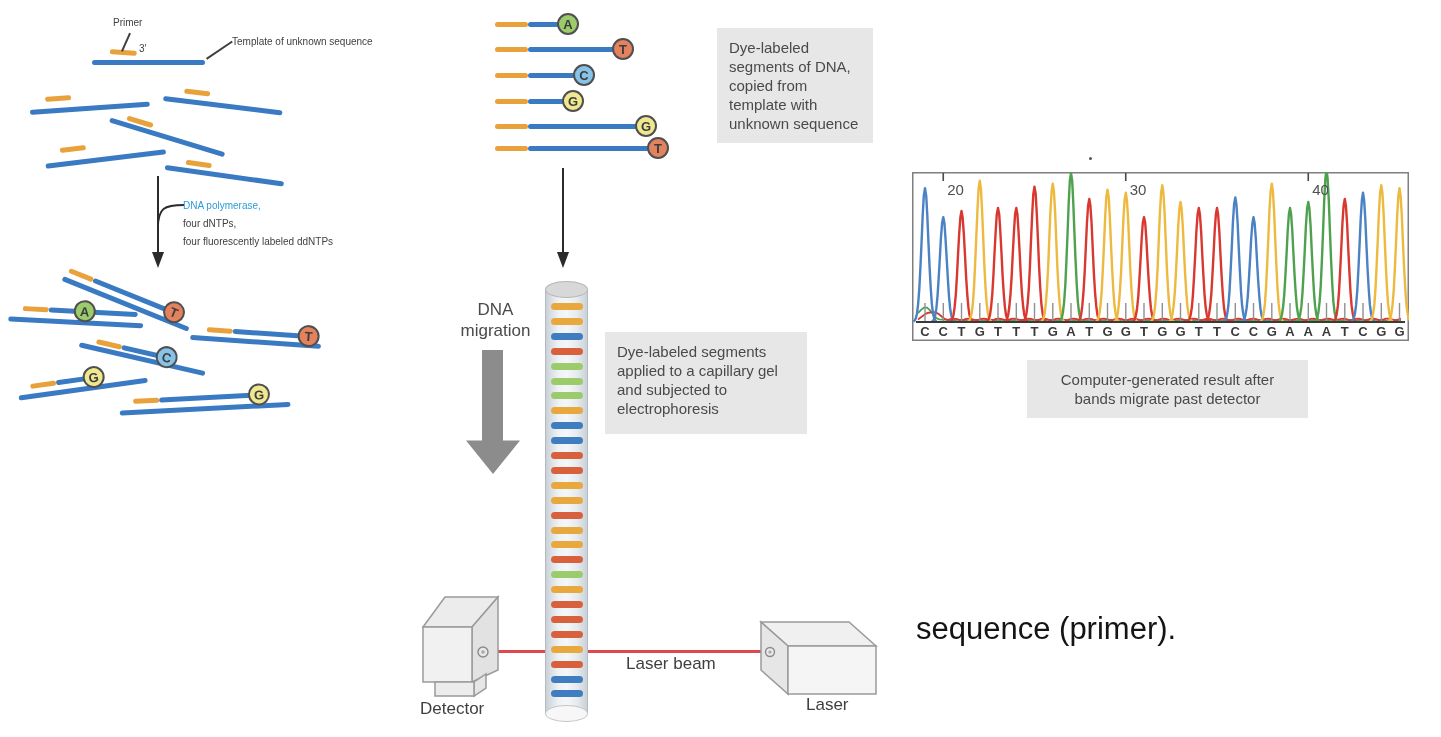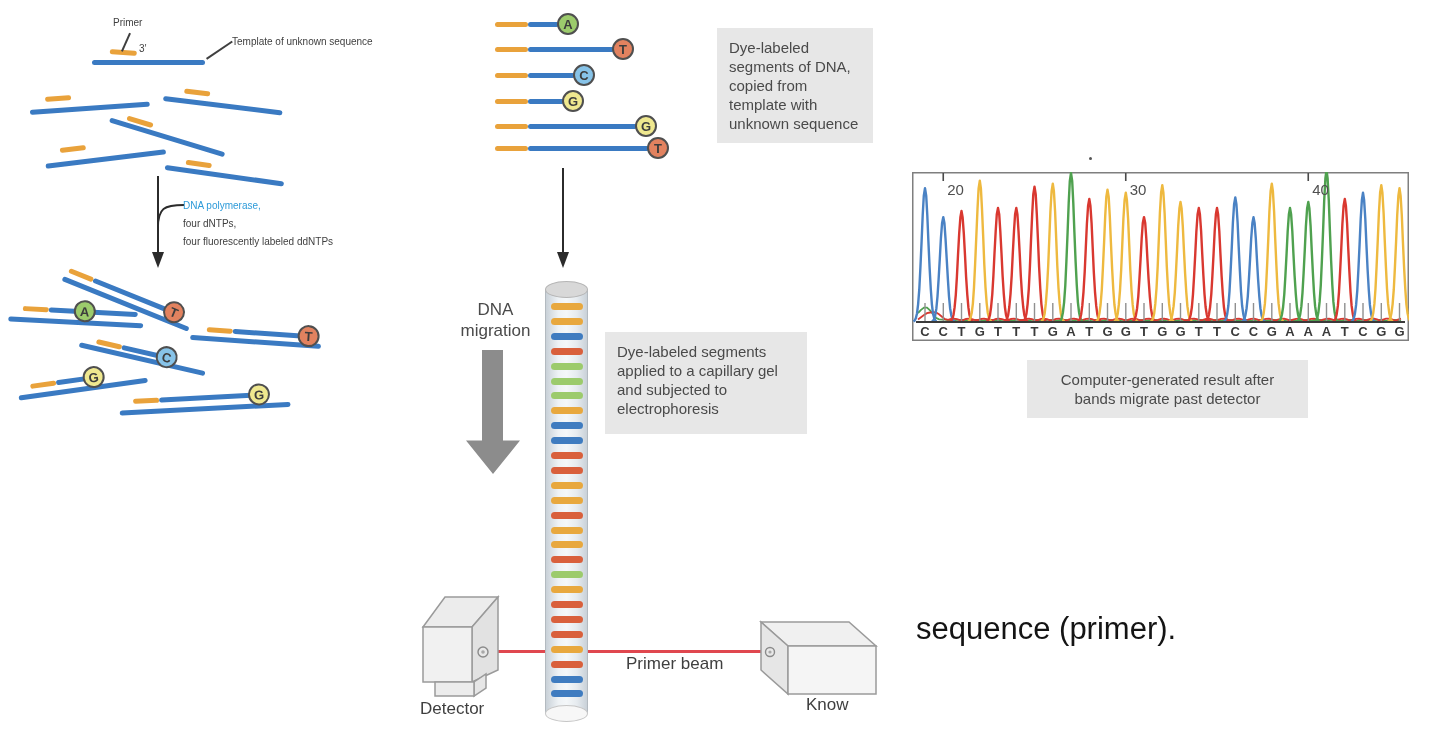--- a/index.html
+++ b/index.html
@@ -206,22 +206,22 @@
   </svg>
   <div class="lbl" style="left:420px;top:700px;font-size:17px;">Detector</div>
 
   <svg class="abs" style="left:750px;top:615px;z-index:2;" width="135" height="85" viewBox="0 0 135 85">
     <polygon points="11,7 99,7 126,31 38,31" fill="#f0f0f0" stroke="#9a9a9a" stroke-width="1.5"></polygon>
     <polygon points="11,7 38,31 38,79 11,55" fill="#e6e6e6" stroke="#9a9a9a" stroke-width="1.5"></polygon>
     <polygon points="38,31 126,31 126,79 38,79" fill="#f5f5f5" stroke="#9a9a9a" stroke-width="1.5"></polygon>
     <circle cx="20" cy="37" r="4.5" fill="#e8e8e8" stroke="#8a8a8a" stroke-width="1.4"></circle>
     <circle cx="20" cy="37" r="1.6" fill="#a8a8a8"></circle>
   </svg>
-  <div class="lbl" style="left:626px;top:655px;font-size:17px;">Primer beam</div>
-  <div class="lbl" style="left:806px;top:696px;font-size:17px;">Know</div>
+  <div class="lbl" style="left:626px;top:655px;font-size:17px;">Laser beam</div>
+  <div class="lbl" style="left:806px;top:696px;font-size:17px;">Laser</div>
 
   <div class="abs" style="left:1089px;top:157px;width:3px;height:3px;border-radius:50%;background:#555;"></div>
 
   <div class="abs" style="left:912px;top:172px;">
     <svg id="chrom-svg" width="497" height="169" viewBox="0 0 497 169">
         <rect x="0.75" y="0.75" width="495.5" height="167.5" fill="#ffffff" stroke="#7f7f7f" stroke-width="1.5"></rect>
         <path d="M6,141.0 L9,137.9 L12,135.6 L15,135.6 L18,138.3 L21,142.2 L24,145.7 L27,147.3 L30,147.6 L33,147.7 L36,148.0 L39,148.6 L42,148.4 L45,147.9 L48,147.8 L51,148.0 L54,148.6 L57,148.4 L60,147.9 L63,147.8 L66,148.1 L69,148.6 L72,148.4 L75,147.9 L78,147.8 L81,148.1 L84,148.6 L87,148.4 L90,147.9 L93,147.8 L96,148.1 L99,148.6 L102,148.4 L105,147.9 L108,147.8 L111,148.1 L114,148.6 L117,148.4 L120,147.9 L123,147.8 L126,148.1 L129,148.6 L132,148.4 L135,147.9 L138,147.8 L141,148.1 L144,148.6 L147,148.4 L150,147.9 L153,147.8 L156,148.1 L159,148.6 L162,148.4 L165,147.9 L168,147.8 L171,148.1 L174,148.6 L177,148.3 L180,147.9 L183,147.8 L186,148.1 L189,148.6 L192,148.3 L195,147.9 L198,147.8 L201,148.1 L204,148.7 L207,148.3 L210,147.9 L213,147.8 L216,148.1 L219,148.7 L222,148.3 L225,147.9 L228,147.8 L231,148.1 L234,148.7 L237,148.3 L240,147.9 L243,147.8 L246,148.1 L249,148.7 L252,148.3 L255,147.9 L258,147.8 L261,148.1 L264,148.7 L267,148.3 L270,147.9 L273,147.8 L276,148.1 L279,148.7 L282,148.3 L285,147.9 L288,147.8 L291,148.1 L294,148.7 L297,148.3 L300,147.9 L303,147.8 L306,148.1 L309,148.7 L312,148.3 L315,147.9 L318,147.8 L321,148.2 L324,148.7 L327,148.3 L330,147.9 L333,147.8 L336,148.2 L339,148.7 L342,148.3 L345,147.9 L348,147.8 L351,148.2 L354,148.7 L357,148.3 L360,147.9 L363,147.8 L366,148.2 L369,148.8 L372,148.3 L375,147.9 L378,147.8 L381,148.2 L384,148.8 L387,148.2 L390,147.9 L393,147.8 L396,148.2 L399,148.8 L402,148.2 L405,147.9 L408,147.8 L411,148.2 L414,148.8 L417,148.2 L420,147.9 L423,147.8 L426,148.2 L429,148.8 L432,148.2 L435,147.9 L438,147.8 L441,148.2 L444,148.8 L447,148.2 L450,147.9 L453,147.8 L456,148.2 L459,148.8 L462,148.2 L465,147.8 L468,147.9 L471,148.2 L474,148.8 L477,148.2 L480,147.8 L483,147.9 L486,148.2 L489,148.8 " fill="none" stroke="#4fa14f" stroke-width="1.8"></path>
         <path d="M6,147.4 L9,145.2 L12,143.0 L15,141.2 L18,140.5 L21,140.2 L24,140.5 L27,142.3 L30,144.8 L33,147.2 L36,147.8 L39,146.9 L42,146.6 L45,147.1 L48,148.2 L51,148.1 L54,147.0 L57,146.6 L60,147.1 L63,148.2 L66,148.0 L69,147.0 L72,146.6 L75,147.1 L78,148.2 L81,148.0 L84,147.0 L87,146.6 L90,147.1 L93,148.2 L96,148.0 L99,147.0 L102,146.6 L105,147.1 L108,148.2 L111,148.0 L114,146.9 L117,146.6 L120,147.1 L123,148.3 L126,148.0 L129,146.9 L132,146.6 L135,147.1 L138,148.3 L141,148.0 L144,146.9 L147,146.6 L150,147.1 L153,148.3 L156,147.9 L159,146.9 L162,146.6 L165,147.1 L168,148.3 L171,147.9 L174,146.9 L177,146.6 L180,147.2 L183,148.3 L186,147.9 L189,146.9 L192,146.6 L195,147.2 L198,148.4 L201,147.9 L204,146.9 L207,146.6 L210,147.2 L213,148.4 L216,147.9 L219,146.9 L222,146.6 L225,147.2 L228,148.4 L231,147.9 L234,146.9 L237,146.6 L240,147.2 L243,148.4 L246,147.8 L249,146.9 L252,146.6 L255,147.2 L258,148.4 L261,147.8 L264,146.8 L267,146.6 L270,147.2 L273,148.4 L276,147.8 L279,146.8 L282,146.6 L285,147.2 L288,148.5 L291,147.8 L294,146.8 L297,146.6 L300,147.3 L303,148.5 L306,147.8 L309,146.8 L312,146.6 L315,147.3 L318,148.5 L321,147.8 L324,146.8 L327,146.6 L330,147.3 L333,148.5 L336,147.7 L339,146.8 L342,146.6 L345,147.3 L348,148.5 L351,147.7 L354,146.8 L357,146.6 L360,147.3 L363,148.6 L366,147.7 L369,146.8 L372,146.6 L375,147.3 L378,148.6 L381,147.7 L384,146.8 L387,146.7 L390,147.3 L393,148.6 L396,147.7 L399,146.8 L402,146.7 L405,147.4 L408,148.6 L411,147.7 L414,146.8 L417,146.7 L420,147.4 L423,148.6 L426,147.6 L429,146.8 L432,146.7 L435,147.4 L438,148.7 L441,147.6 L444,146.8 L447,146.7 L450,147.4 L453,148.7 L456,147.6 L459,146.7 L462,146.7 L465,147.4 L468,148.7 L471,147.6 L474,146.7 L477,146.7 L480,147.4 L483,148.7 L486,147.6 L489,146.7 " fill="none" stroke="#d93830" stroke-width="1.8"></path>
         <line x1="13.0" y1="131" x2="13.0" y2="149" stroke="#909090" stroke-width="1.4"></line>
         <line x1="31.3" y1="131" x2="31.3" y2="149" stroke="#909090" stroke-width="1.4"></line>

